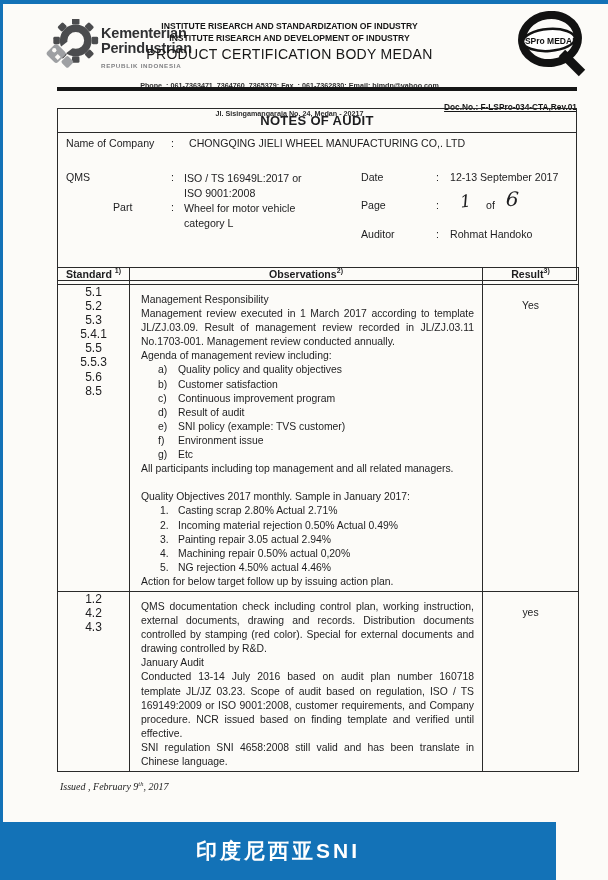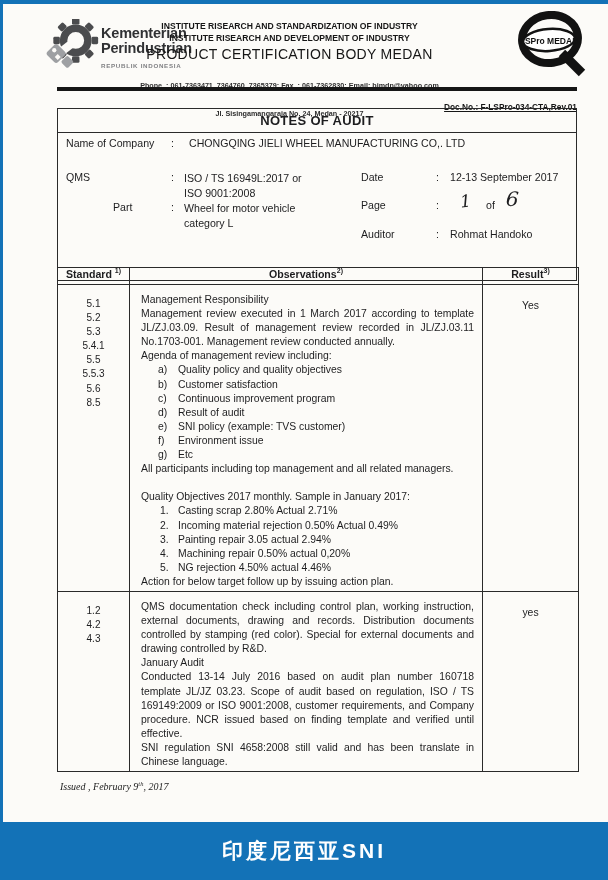--- a/index.html
+++ b/index.html
@@ -12,21 +12,21 @@
   body{
     width:608px;height:880px;position:relative;overflow:hidden;
     background:var(--paper);
     font-family:"Liberation Sans",sans-serif;color:var(--ink);
     -webkit-font-smoothing:antialiased;
   }
   .abs{position:absolute;}
   
   .bar-top{left:0;top:0;width:608px;height:4px;background:var(--blue);}
   .bar-left{left:0;top:0;width:3px;height:822px;background:var(--blue);}
-  .footer-bar{left:0;top:822px;width:608px;height:58px;background:var(--blue);
+  .footer-bar{left:0;top:822px;width:556px;height:58px;background:var(--blue);
     display:flex;align-items:center;justify-content:center;}
   .footer-text{color:#fff;font-size:21px;font-weight:bold;letter-spacing:3px;}
 
   
   .gov-logo{left:44px;top:19px;width:56px;height:56px;}
   .ministry{left:101px;top:26px;line-height:15px;}
   .ministry .m{font-size:14.5px;font-weight:bold;color:#303133;letter-spacing:-0.2px;}
   .ministry .sub{font-size:6.2px;font-weight:bold;color:#808184;letter-spacing:0.7px;margin-top:2px;}
   .center-head{left:117px;top:21px;width:345px;text-align:center;}
   .inst{font-size:8.6px;font-weight:bold;line-height:11.5px;color:#161616;}
@@ -47,21 +47,21 @@
 
   
   .audit-table{left:57px;top:267px;width:521px;border-collapse:collapse;table-layout:fixed;position:absolute;}
   .audit-table col.c-std{width:72px;}
   .audit-table col.c-obs{width:353px;}
   .audit-table col.c-res{width:96px;}
   .audit-table th,.audit-table td{border:1.4px solid var(--line);vertical-align:top;}
   .audit-table th{font-size:10.6px;font-weight:bold;height:16px;padding:0;text-align:center;}
   .audit-table th sup,{font-size:7px;}
   sup{font-size:7px;line-height:0;}
-  .td-std{text-align:center;font-size:10px;line-height:14.1px;padding-top:12px;}
+  .td-std{text-align:center;font-size:12px;line-height:14.1px;padding-top:0;}
   .td-obs{padding:8px 8px 2px 11px;font-size:10.4px;line-height:14.1px;}
   .td-res{text-align:center;font-size:10.4px;line-height:14.1px;padding-top:14px;}
   .td-obs .just{text-align:justify;text-align-last:left;}
   .li-row{display:flex;}
   .li-row .mk{flex:0 0 20px;margin-left:17px;}
   .li-row .mk.num{flex:0 0 18px;margin-left:19px;}
   .li-row .it{flex:1;}
   .spacer{height:14.1px;}
 
   .issued{left:60px;top:781px;font-family:"Liberation Serif",serif;font-style:italic;font-size:10px;color:#222;}

